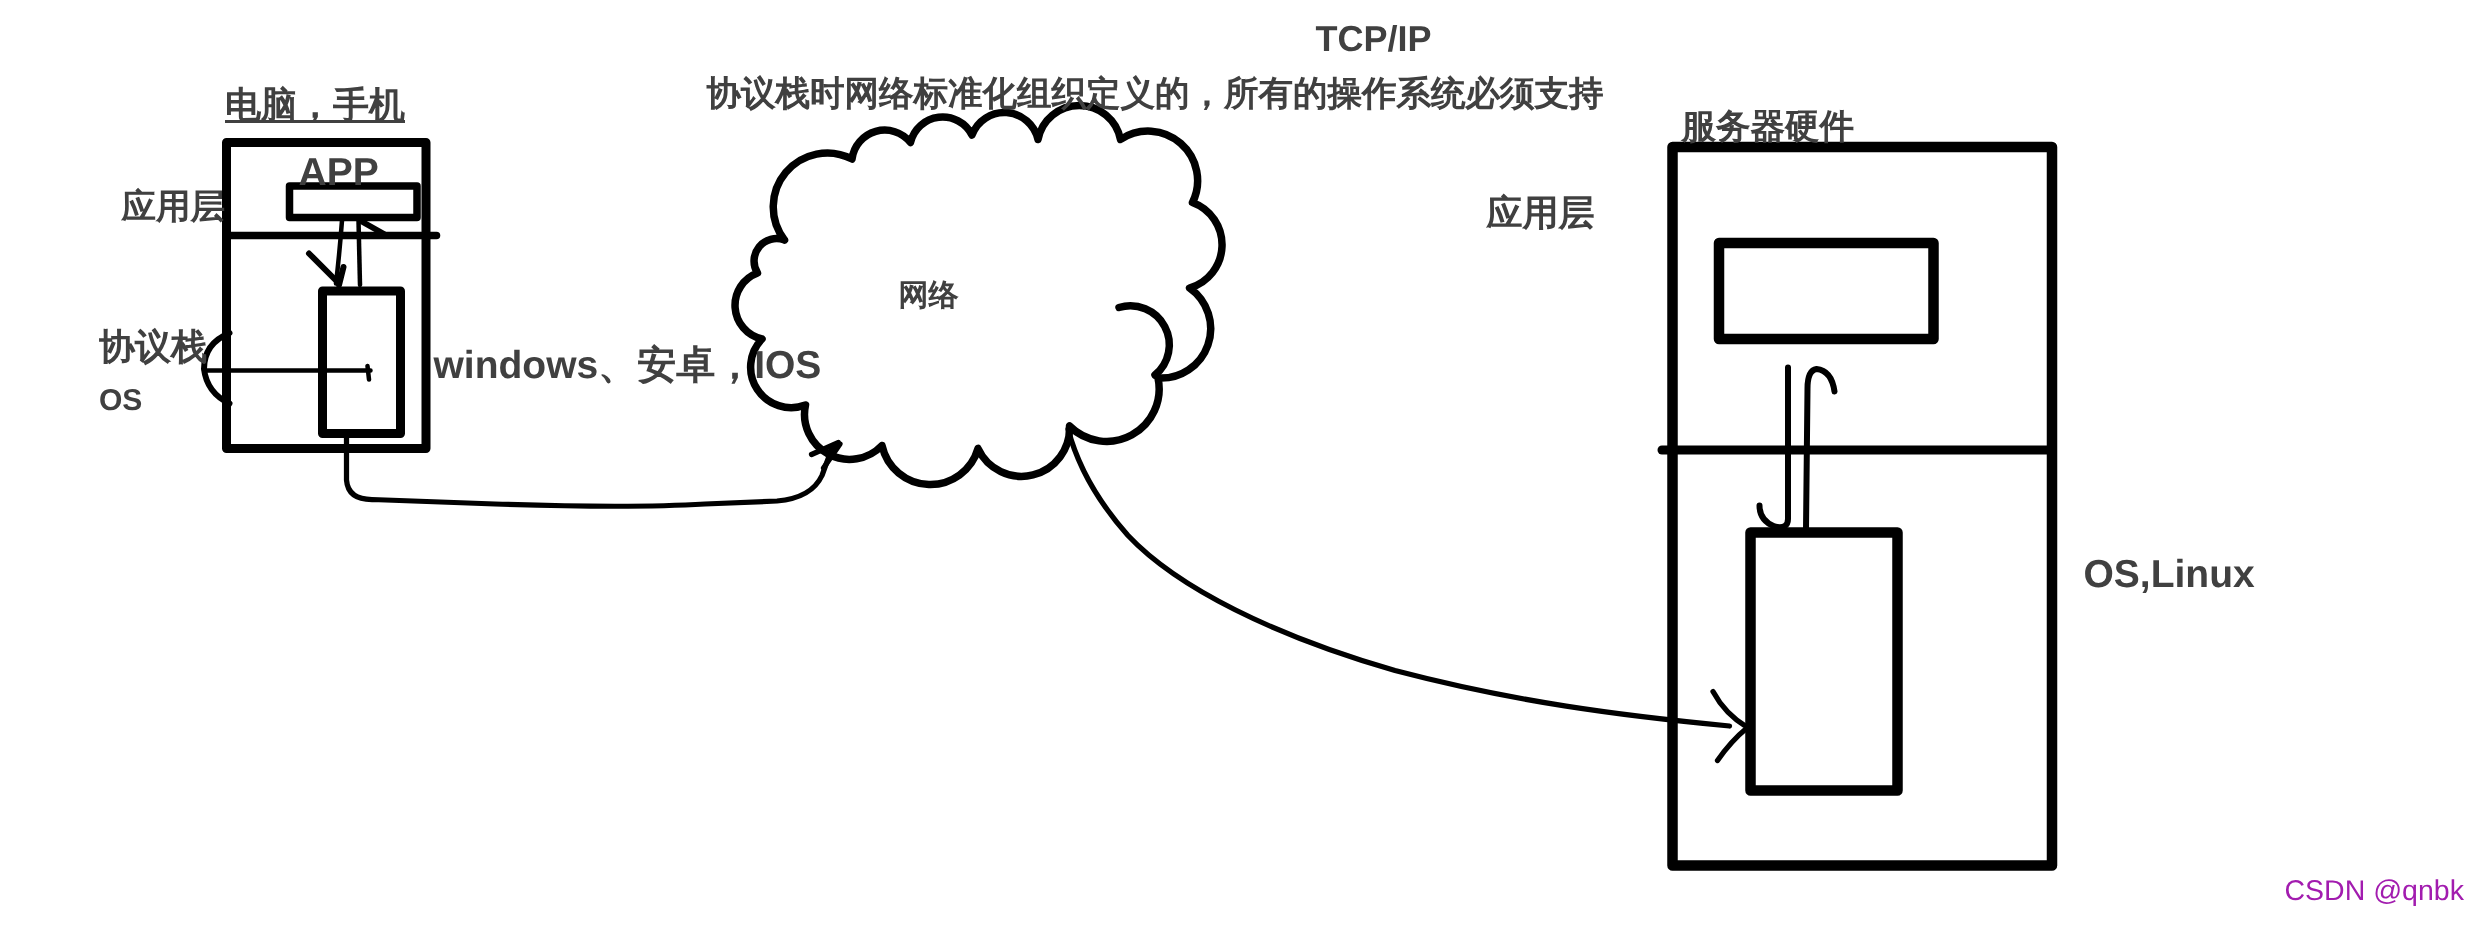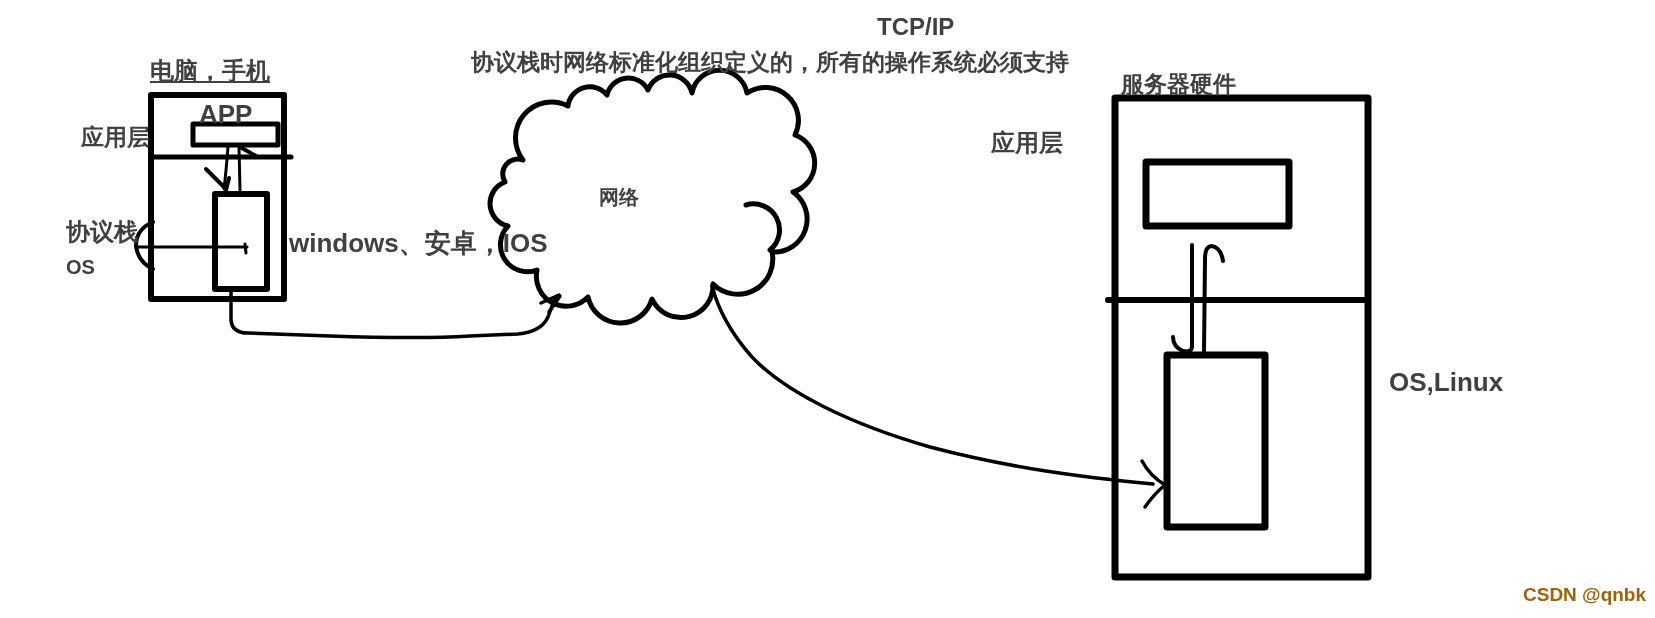--- a/index.html
+++ b/index.html
@@ -23,21 +23,21 @@
   .lbl-app-layer-l    {left:81px;  top:125px; font-size:23px;}
   .lbl-stack          {left:66px;  top:219px; font-size:24px;}
   .lbl-os-l           {left:66px;  top:256px; font-size:20px;}
   .lbl-os-examples    {left:289px; top:229px; font-size:26px;}
   .lbl-note           {left:471px; top:50px;  font-size:23px;}
   .lbl-tcpip          {left:877px; top:14px;  font-size:24px;}
   .lbl-network        {left:551px; top:186px; font-size:20px;margin-left:48px;}
   .lbl-server-title   {left:1121px;top:72px;  font-size:23px;}
   .lbl-app-layer-r    {left:991px; top:130px; font-size:24px;}
   .lbl-os-linux       {left:1389px;top:368px; font-size:26px;}
-  .lbl-watermark      {left:1523px;top:585px; font-size:19px; font-weight:bold; color:#a16207;}
+  .lbl-watermark      {left:1523px;top:585px; font-size:19px; font-weight:normal; color:#a21caf;}
 </style>
 </head>
 <body>
 
 <div id="canvas">
 
   <svg id="strokes" viewBox="0 0 1655 618" xmlns="http://www.w3.org/2000/svg" fill="none" stroke="#000000" stroke-linecap="round" stroke-linejoin="round">
 
     <rect x="151" y="95" width="133" height="204" stroke-width="6"></rect>
     <line x1="151" y1="157" x2="291" y2="157" stroke-width="5"></line>

